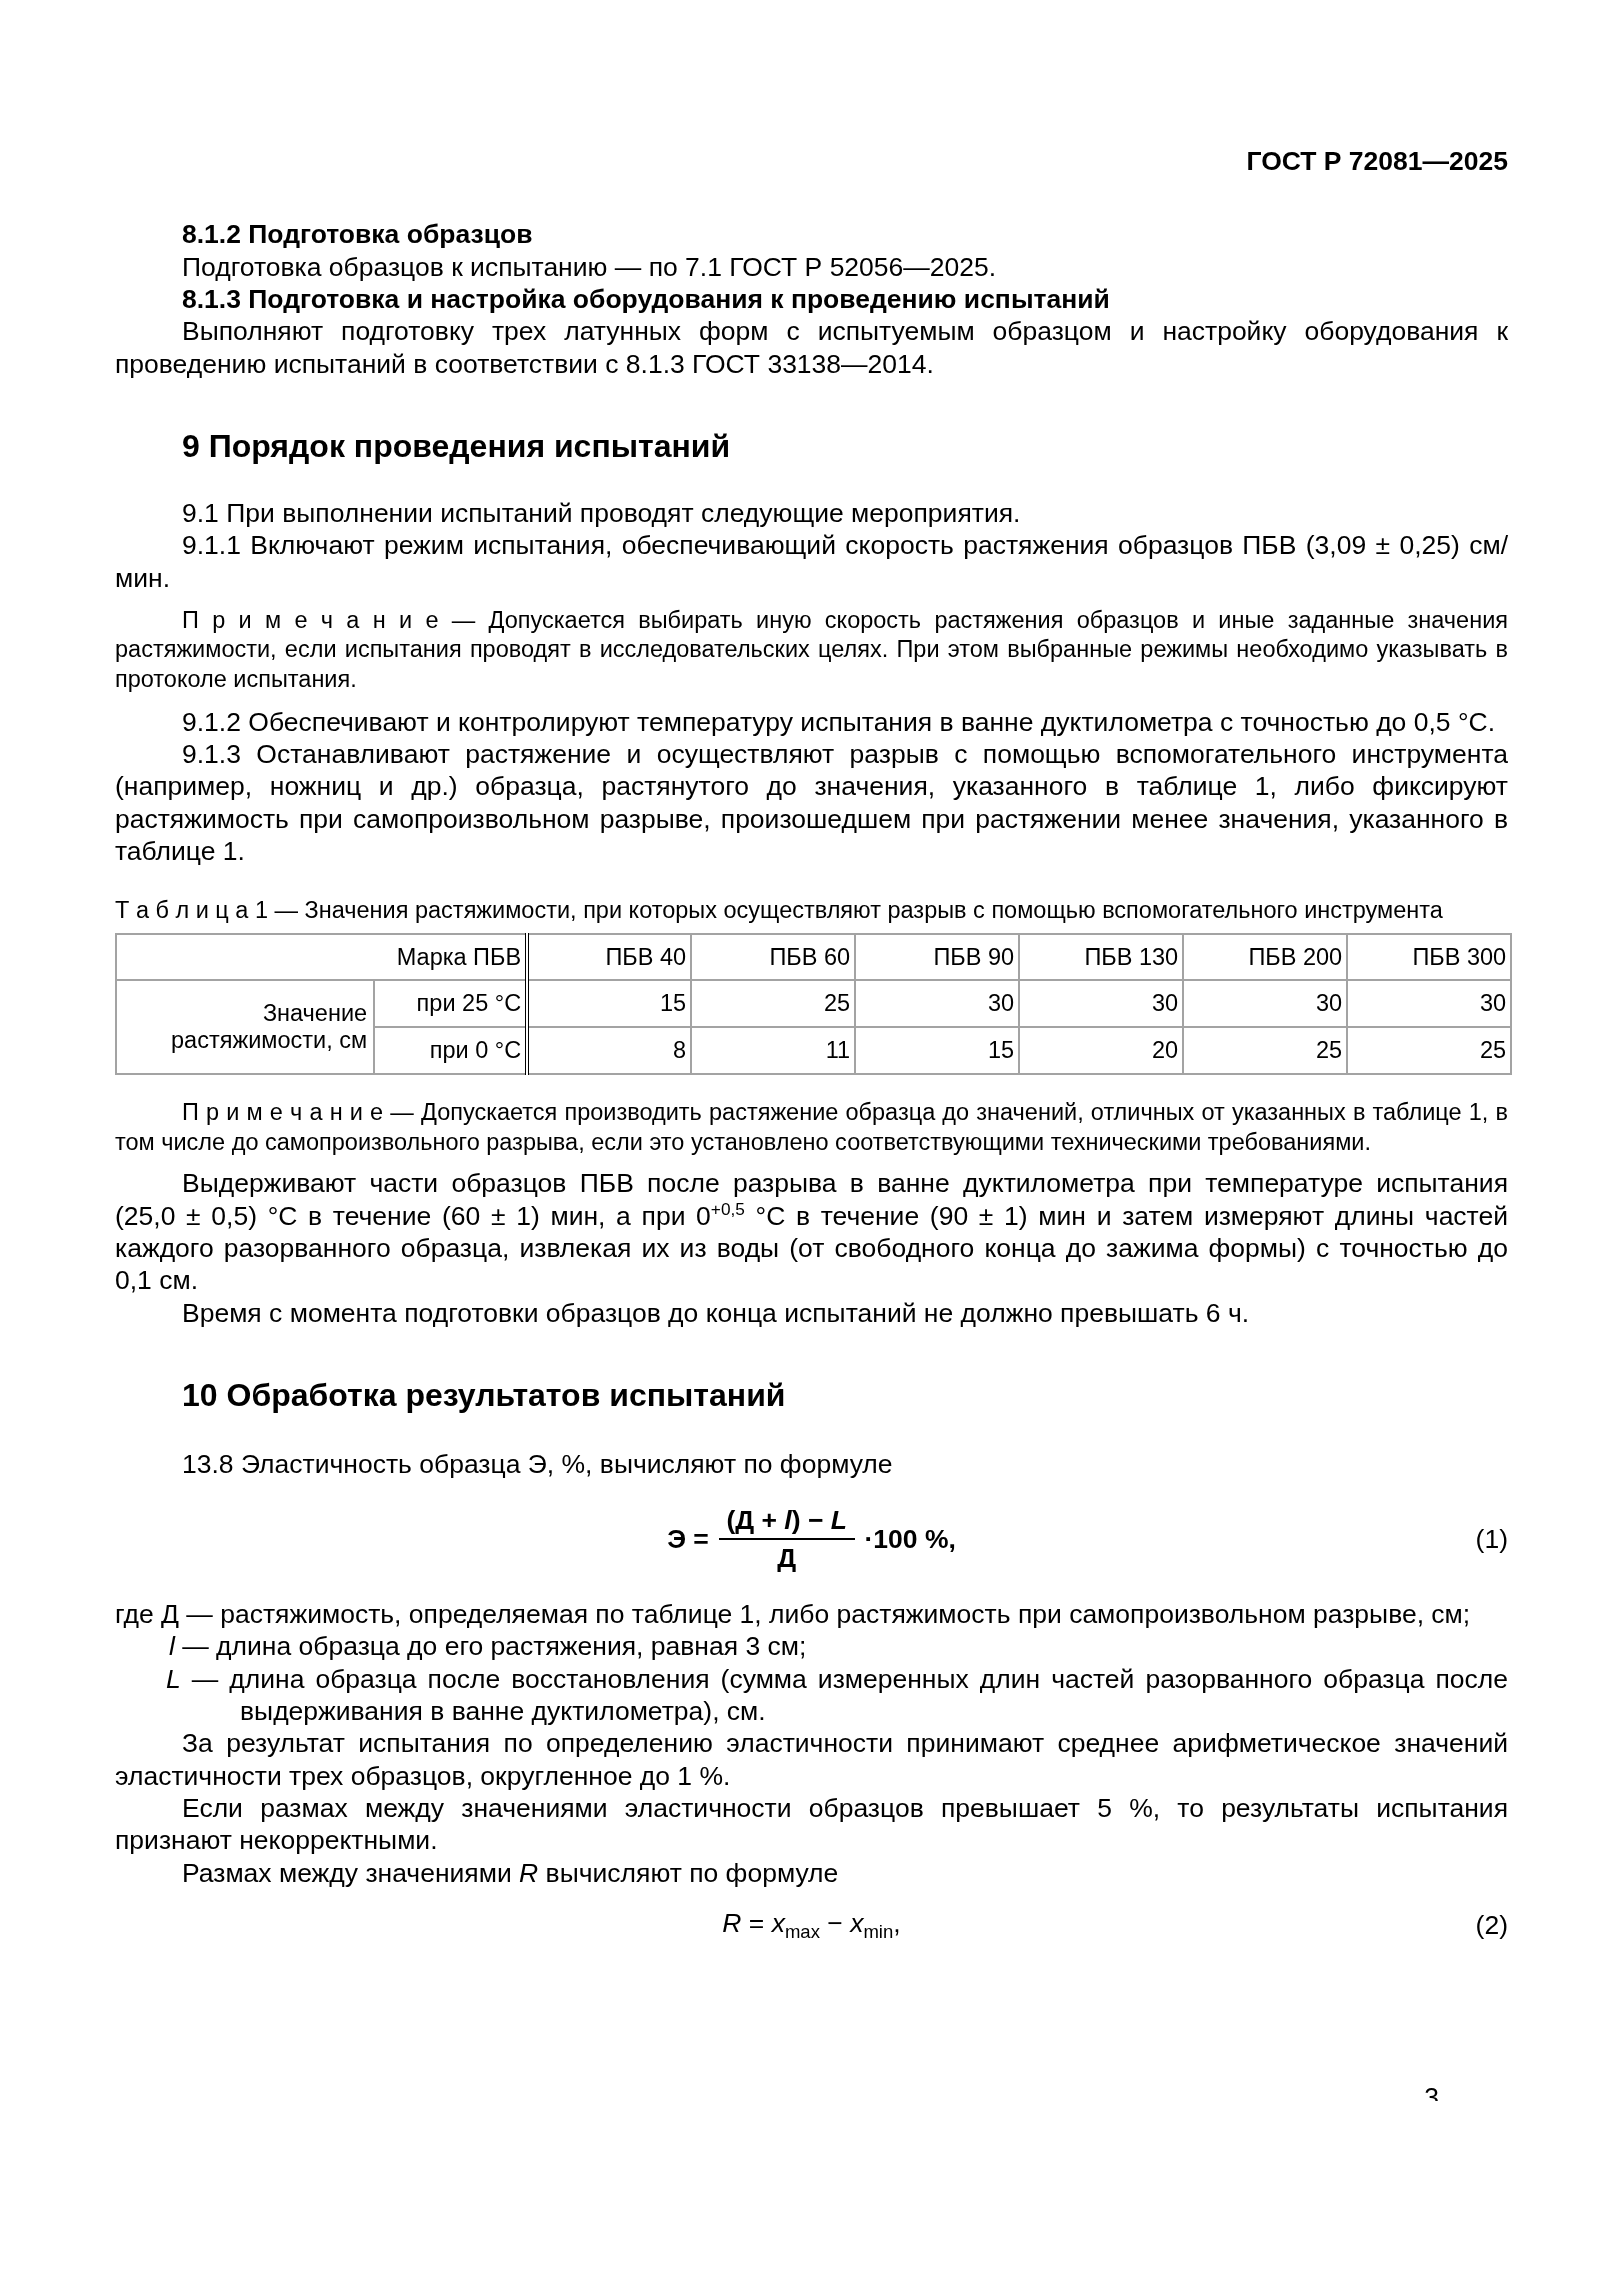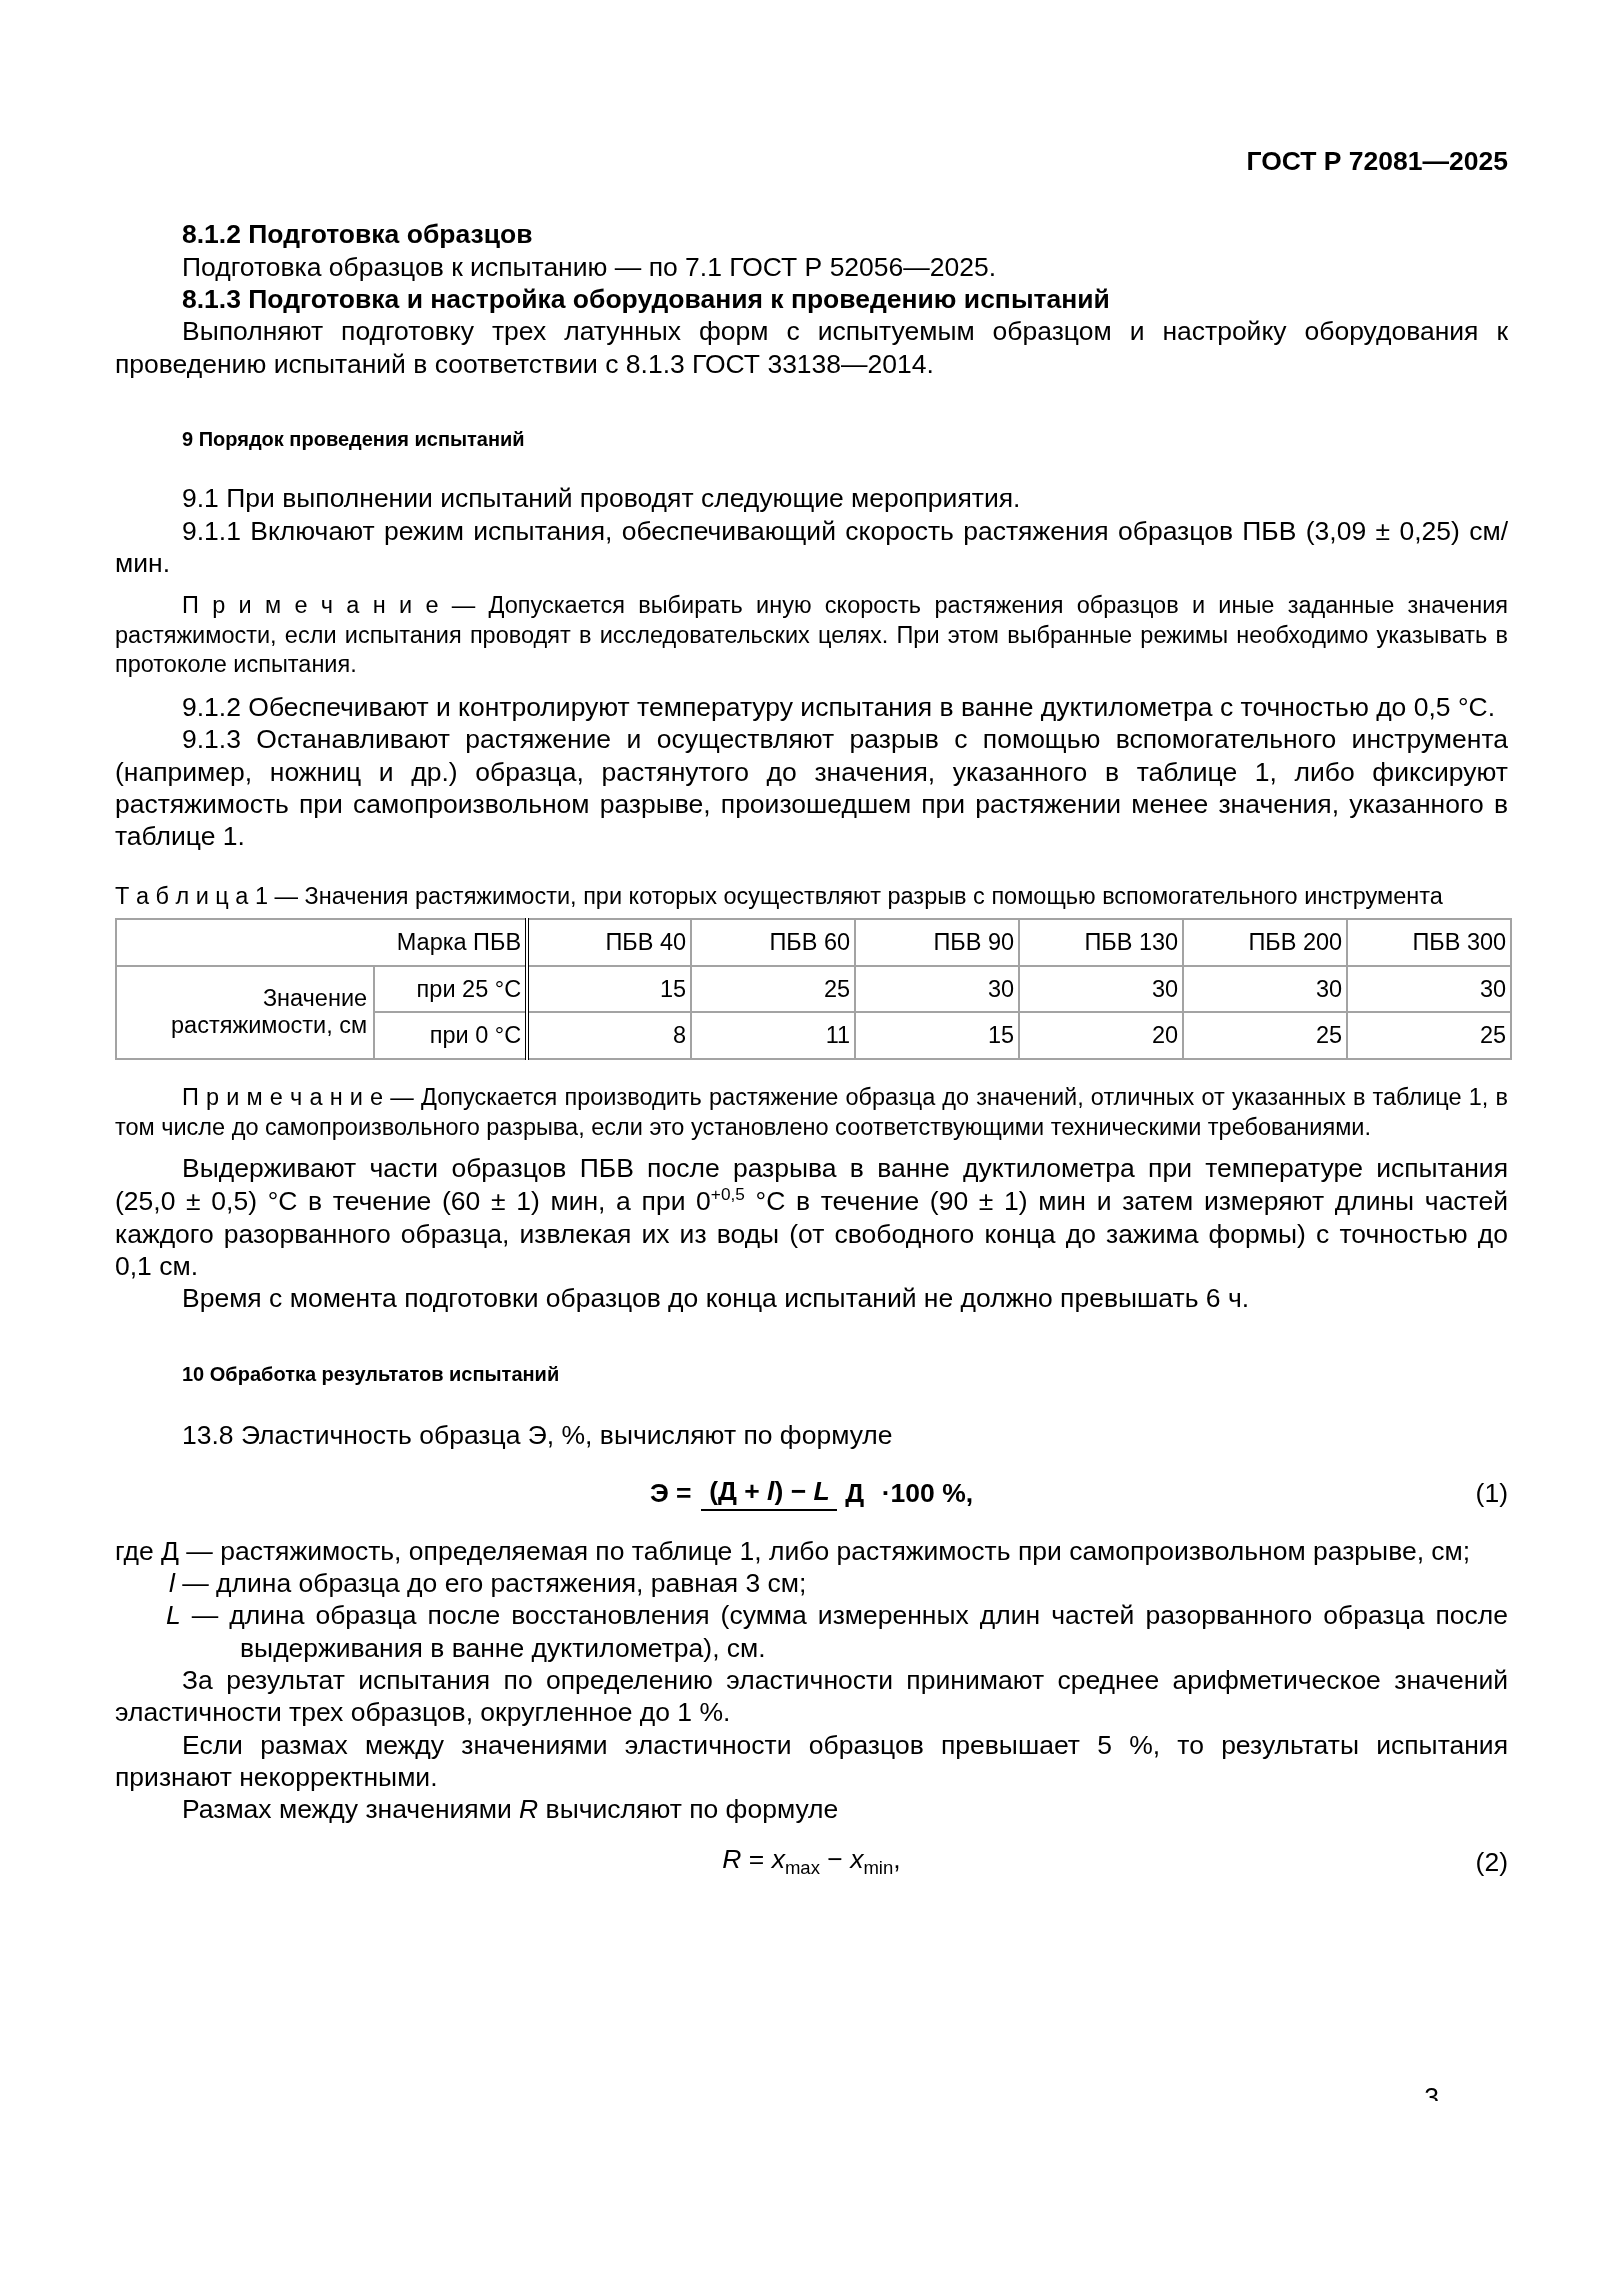--- a/index.html
+++ b/index.html
@@ -10,34 +10,34 @@
     font-family: "Liberation Sans", sans-serif;
   }
   .page { position: relative; width: 1621px; height: 2101px; overflow: hidden; background: #fff; }
   .content {
     position: absolute; left: 115px; top: 145px; width: 1393px;
     font-size: 26.5px; line-height: 1.22;
   }
   .doc-header { text-align: right; font-weight: bold; margin-bottom: 41px; }
   .p { margin: 0; text-indent: 67px; text-align: justify; }
   .bold { font-weight: bold; }
-  .h2 { font-size: 20px; font-weight: bold; margin: 47px 0 31px 0; text-indent: 67px; }
+  .h2 { font-size: 32px; font-weight: bold; margin: 47px 0 31px 0; text-indent: 67px; }
   .h2.h10 { margin: 47px 0 33px 0; }
   .note { font-size: 23.5px; line-height: 1.25; margin: 11.8px 0; }
   .note2 { margin: 23.5px 0 9.8px 0; }
   .caption { margin: 29px 0 7.8px 0; font-size: 23.5px; line-height: 1.22; text-align: justify; text-indent: 0; }
 
   table.t1 { width: 100%; border-collapse: collapse; font-size: 23.5px; line-height: 1.15; table-layout: fixed; }
   table.t1 td { border: 2px solid #a3a3a3; text-align: right; vertical-align: middle; padding: 8.8px 3.9px; }
   table.t1 td.dbl { border-left: 4.9px double #000; }
   table.t1 .lbl { padding: 3.9px 5.9px; }
 
   .formula { position: relative; text-align: center; margin: 23.5px 0; }
   .fbody { font-weight: bold; display: inline-flex; align-items: center; }
-  .frac { display: inline-flex; flex-direction: row; text-align: center; margin: 0 9.8px; vertical-align: middle; }
+  .frac { display: inline-flex; flex-direction: column; text-align: center; margin: 0 9.8px; vertical-align: middle; }
   .frac .num { border-bottom: 2px solid #000; padding: 0 7.8px 2px 7.8px; }
   .frac .den { padding: 2px 7.8px 0 7.8px; }
   .fnum { position: absolute; right: 0; top: 50%; transform: translateY(-50%); font-weight: normal; }
   .formula.f2 { margin: 17.6px 0; }
   .fbody2 { display: inline-block; }
   sub { vertical-align: sub; font-size: 0.7em; }
   sup { vertical-align: super; font-size: 0.65em; }
 
   .where { margin-top: 11.8px; }
   .def { margin: 0; text-align: justify; }

